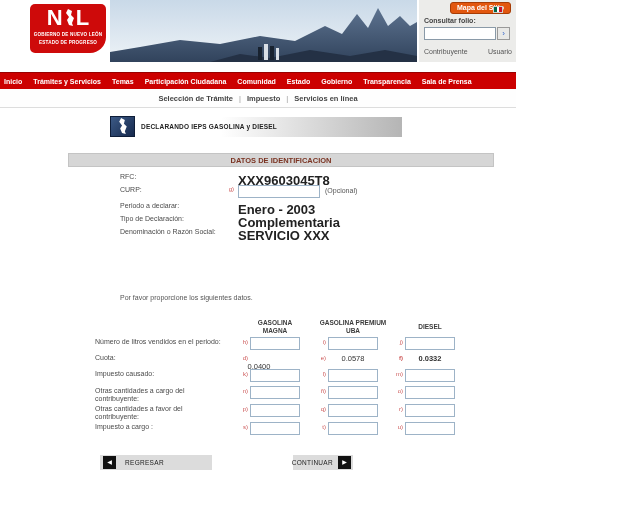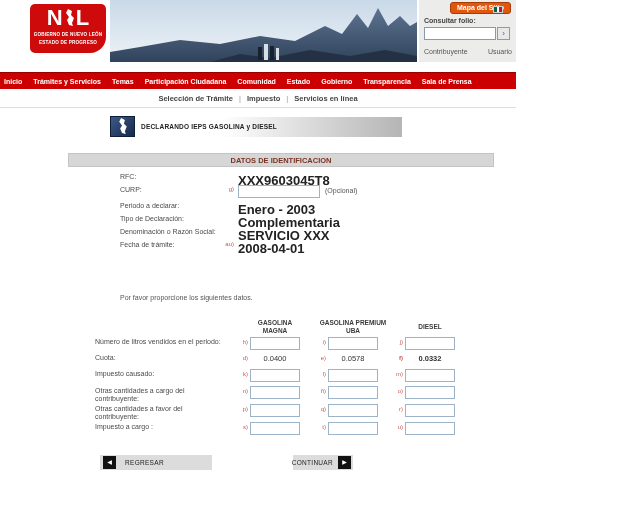--- a/index.html
+++ b/index.html
@@ -198,25 +198,20 @@
       <div class="id-row">
         <span class="id-label">Tipo de Declaración:</span>
         <span class="id-marker"></span>
         <span class="id-value">Complementaria</span>
       </div>
       <div class="id-row">
         <span class="id-label">Denominación o Razón Social:</span>
         <span class="id-marker"></span>
         <span class="id-value">SERVICIO XXX</span>
       </div>
-      <div class="id-row">
-        <span class="id-label">Fecha de trámite:</span>
-        <span class="id-marker">au)</span>
-        <span class="id-value">2008-04-01</span>
-      </div>
     </div>
 
   <div id="det-instruction">Por favor proporcione los siguientes datos.</div>
   <div id="grid">
       <div class="grid-col-header" style="left: 235px;">GASOLINA
 MAGNA</div>
       <div class="grid-col-header" style="left: 313px;">GASOLINA PREMIUM
 UBA</div>
       <div class="grid-col-header" style="left: 390px;">DIESEL</div>
       <div class="grid-row" style="top: 19px;">
@@ -229,21 +224,21 @@
           <span class="cell-marker">i)</span>
           <input class="cell-input" type="text" style="">
         </div>
         <div class="grid-cell" style="left: 389px;">
           <span class="cell-marker">j)</span>
           <input class="cell-input" type="text" style="">
         </div>
       </div>
       <div class="grid-row" style="top: 35px;">
         <div class="grid-label">Cuota:</div>
-        <div class="grid-cell" style="left: 234px;">
+        <div class="grid-cell" style="left: 234px; flex-direction: column;">
           <span class="cell-marker">d)</span>
           <span class="cell-value">0.0400</span>
         </div>
         <div class="grid-cell" style="left: 312px;">
           <span class="cell-marker">e)</span>
           <span class="cell-value">0.0578</span>
         </div>
         <div class="grid-cell" style="left: 389px; font-weight: bold;">
           <span class="cell-marker">f)</span>
           <span class="cell-value">0.0332</span>

